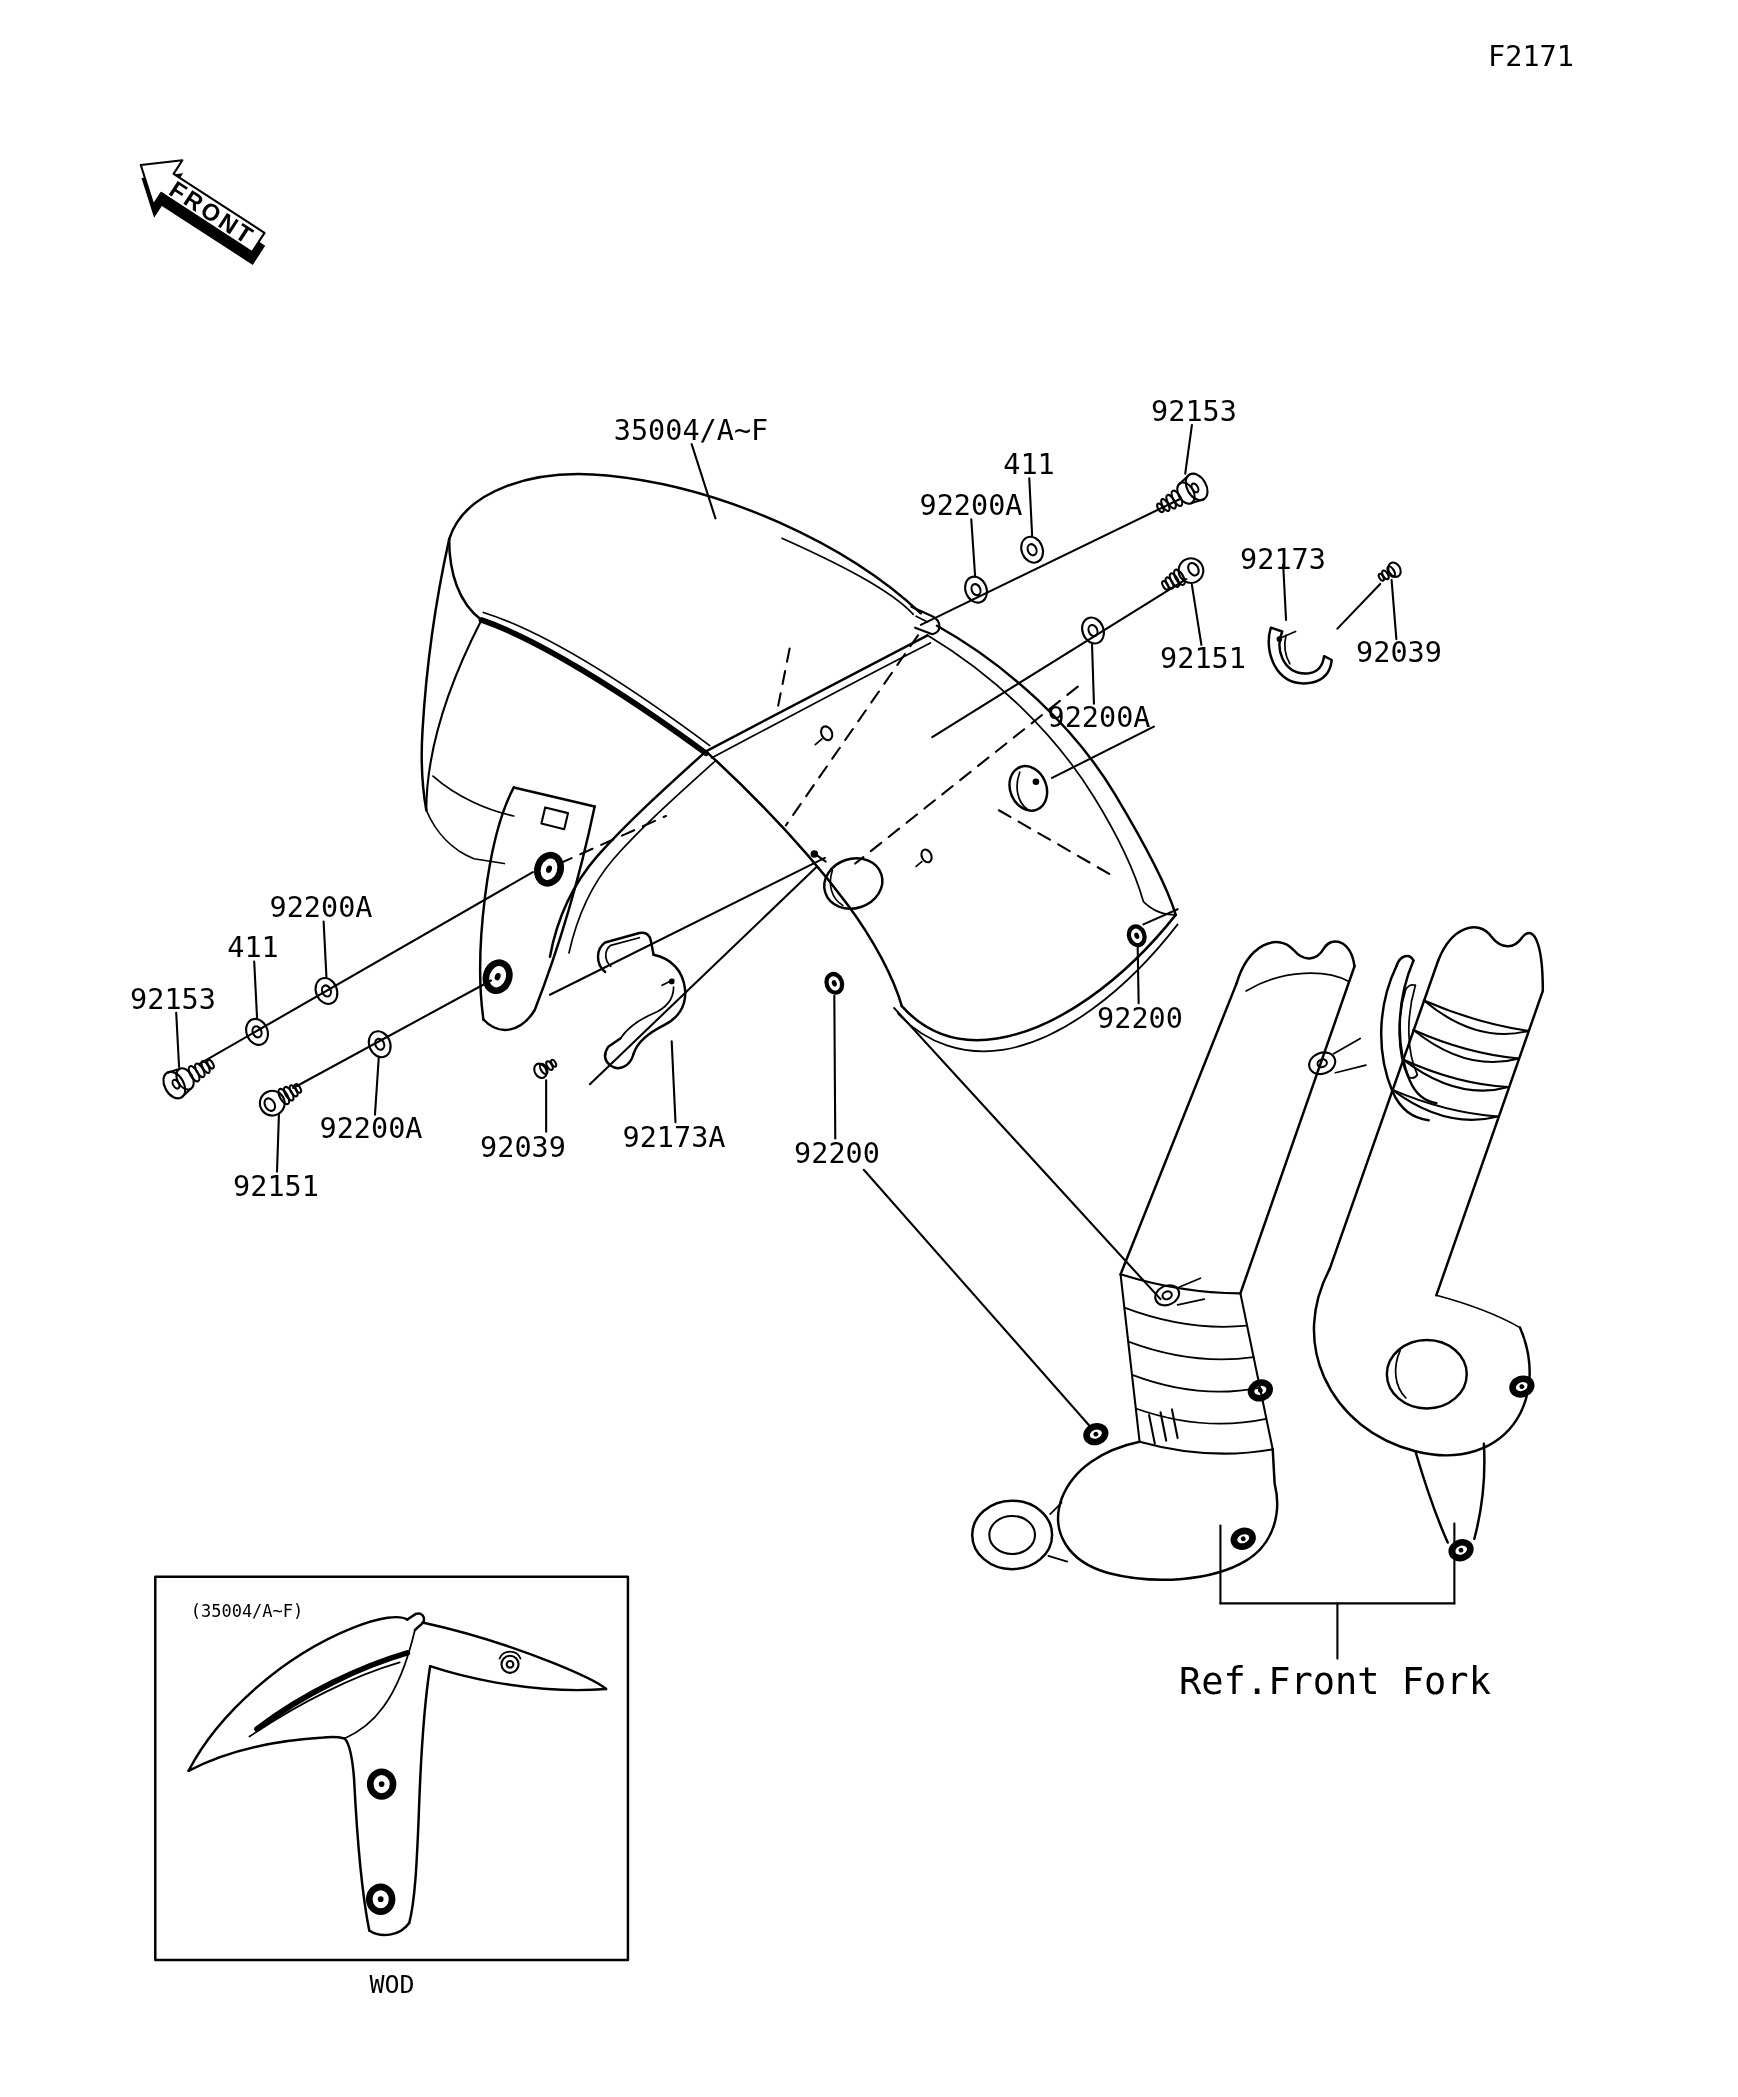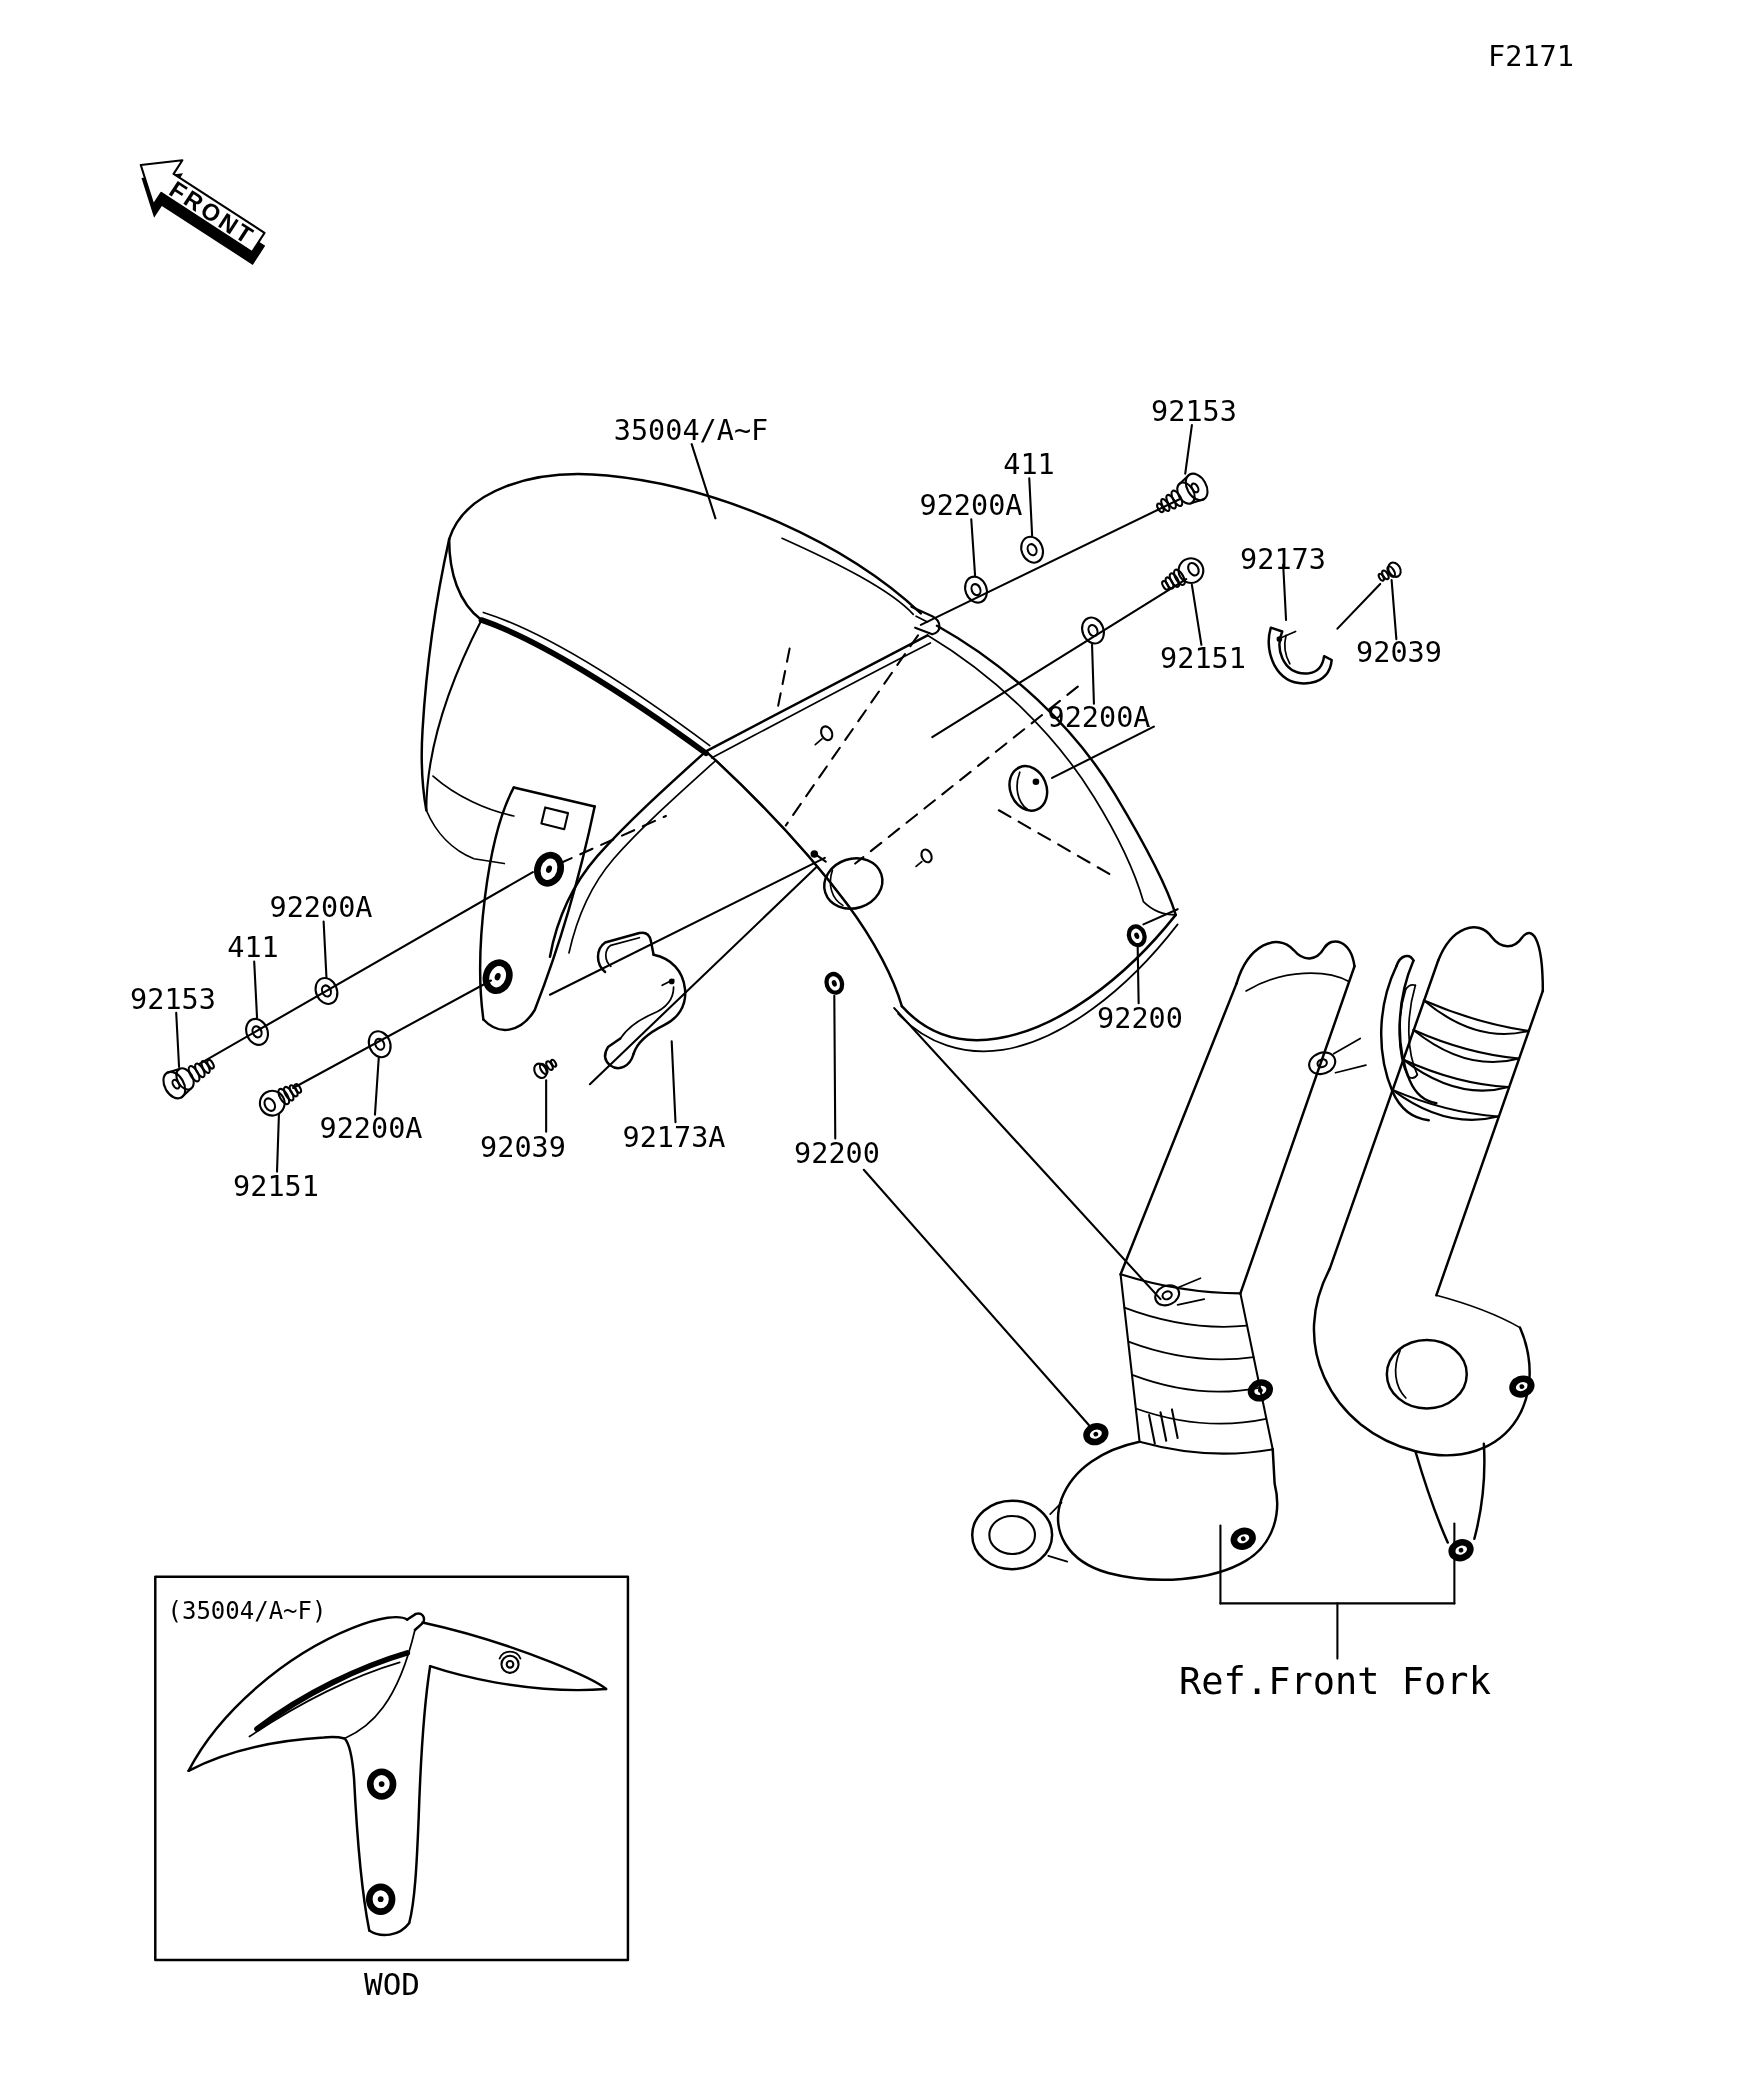--- a/index.html
+++ b/index.html
@@ -19,22 +19,22 @@
   .thick{stroke-width:6 !important;}
   .med{stroke-width:2.6 !important;}
   .ring{stroke-width:7 !important;}
   .rim{stroke-width:4.5 !important;}
   .fillb{fill:#000 !important;stroke:none !important;}
   .dash{stroke-dasharray:14 10;}
   .plabel{
     position:absolute;transform:translate(-50%,-50%);
     font-size:28.5px;color:#000000;white-space:nowrap;line-height:1;
   }
-  .pl-25{font-size:24px;}
-  .pl-26{font-size:31px;}
+  .pl-25{font-size:17px;}
+  .pl-26{font-size:25px;}
   .pl-29{font-size:37px;}
   .arrowtext{
     font-family:"Liberation Sans","DejaVu Sans",sans-serif;
     font-weight:bold;font-size:25px;letter-spacing:3px;
     fill:#000;stroke:none;
   }
 </style>
 </head>
 <body>
 

